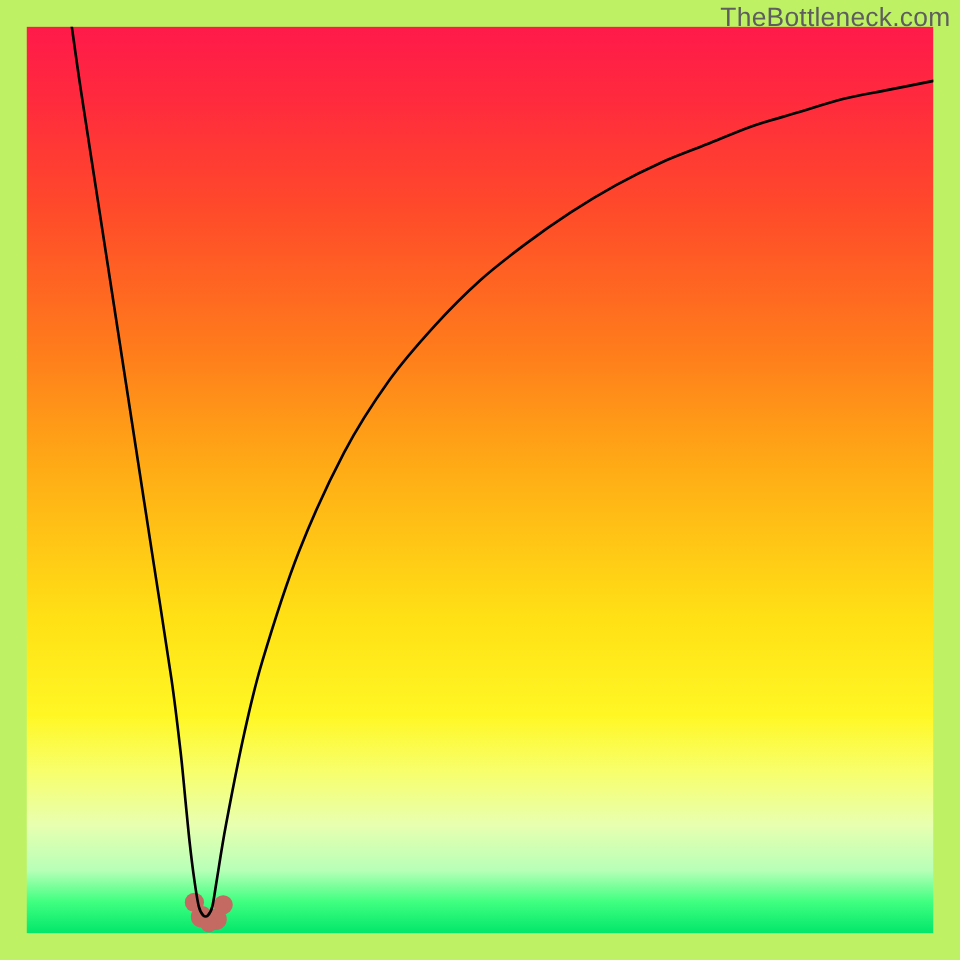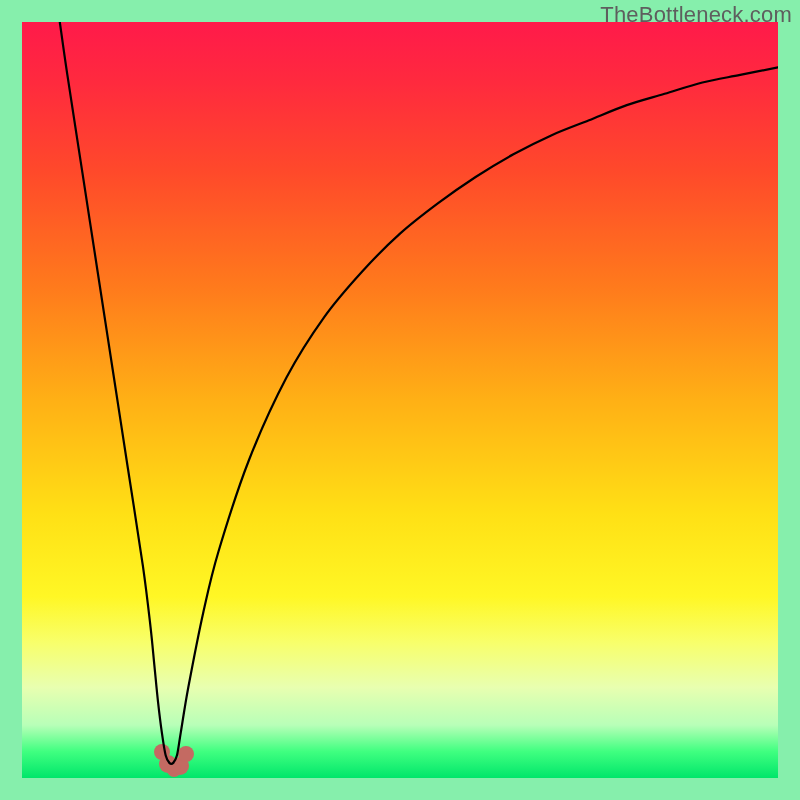--- a/index.html
+++ b/index.html
@@ -7,21 +7,21 @@
     padding: 0;
     width: 800px;
     height: 800px;
     overflow: hidden;
     background: #000;
     font-family: Arial, Helvetica, sans-serif;
   }
   .frame {
     position: absolute;
     inset: 0;
-    background: #86efac;
+    background: #bef264;
   }
   .plot {
     position: absolute;
     
     left: 22px;
     top: 22px;
     width: 756px;
     height: 756px;
     overflow: hidden;
   }

